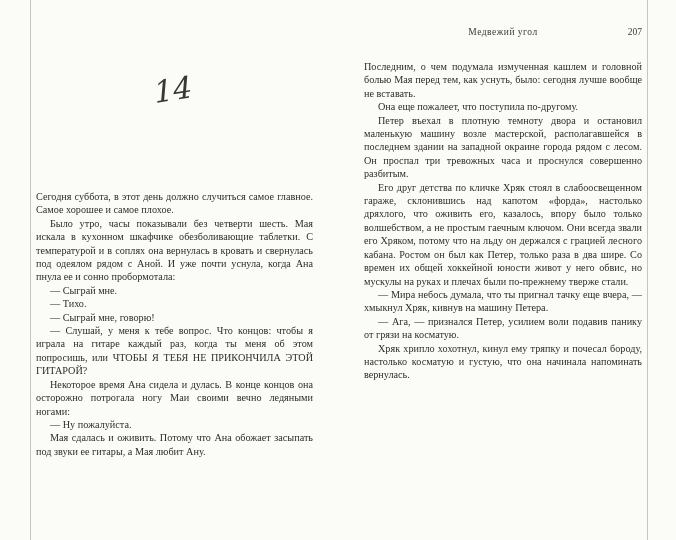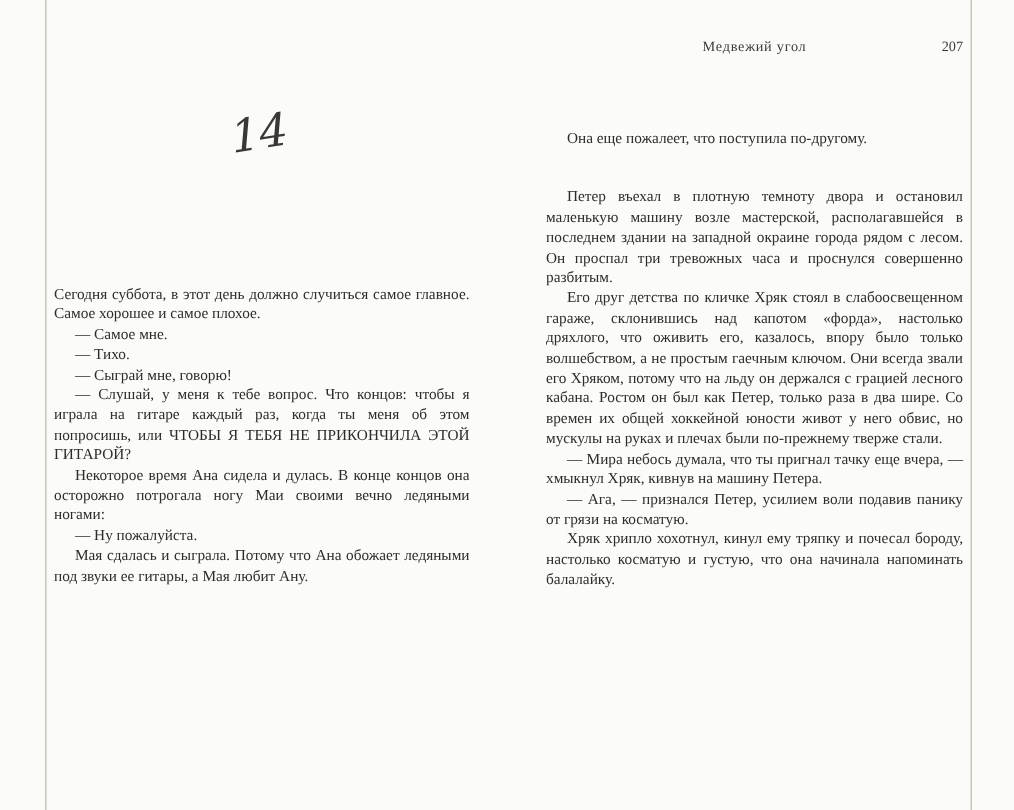--- a/index.html
+++ b/index.html
@@ -67,52 +67,54 @@
     font-size: 10.2px;
     line-height: 13.4px;
     text-align: justify;
     color: #2e2c29;
   }
   .page-left  .body-text { top: 190px; }
   .page-right .body-text { top: 60px; }
 
   p.indent   { text-indent: 14px; }
   p.noindent { text-indent: 0; }
-  p.gap      { margin-top: 26px; }
+  p.gap      { margin-top: 0; }
 </style>
 </head>
 <body>
 
 <div class="spread">
 
   <div class="edge edge-left"></div>
   <div class="edge edge-right"></div>
 
   <div class="page page-left">
     <div class="chapter-number">14</div>
     <div class="body-text">
       <p class="noindent">Сегодня суббота, в этот день должно случиться самое главное. Самое хорошее и самое плохое.</p>
-      <p class="indent">— Самое мне.</p>
+      <p class="indent gap">Было утро, часы показывали без четверти шесть. Мая искала в кухонном шкафчике обезболивающие таблетки. С температурой и в соплях она вернулась в кровать и свернулась под одеялом рядом с Аной. И уже почти уснула, когда Ана пнула ее и сонно пробормотала:</p>
+      <p class="indent">— Сыграй мне.</p>
       <p class="indent">— Тихо.</p>
       <p class="indent">— Сыграй мне, говорю!</p>
       <p class="indent">— Слушай, у меня к тебе вопрос. Что концов: чтобы я играла на гитаре каждый раз, когда ты меня об этом попросишь, или ЧТОБЫ Я ТЕБЯ НЕ ПРИКОНЧИЛА ЭТОЙ ГИТАРОЙ?</p>
       <p class="indent">Некоторое время Ана сидела и дулась. В конце концов она осторожно потрогала ногу Маи своими вечно ледяными ногами:</p>
       <p class="indent">— Ну пожалуйста.</p>
-      <p class="indent">Мая сдалась и сыграла. Потому что Ана обожает ледяными под звуки ее гитары, а Мая любит Ану.</p>
+      <p class="indent">Мая сдалась и оживить. Потому что Ана обожает засыпать под звуки ее гитары, а Мая любит Ану.</p>
     </div>
   </div>
 
   <div class="page page-right">
     <div class="running-head">
       <span class="rh-title">Медвежий угол</span>
       <span class="rh-page">207</span>
     </div>
     <div class="body-text">
+      <p class="noindent">Последним, о чем подумала измученная кашлем и головной болью Мая перед тем, как уснуть, было: сегодня лучше вообще не вставать.</p>
       <p class="indent gap">Она еще пожалеет, что поступила по-другому.</p>
       <p class="indent gap">Петер въехал в плотную темноту двора и остановил маленькую машину возле мастерской, располагавшейся в последнем здании на западной окраине города рядом с лесом. Он проспал три тревожных часа и проснулся совершенно разбитым.</p>
       <p class="indent">Его друг детства по кличке Хряк стоял в слабоосвещенном гараже, склонившись над капотом «форда», настолько дряхлого, что оживить его, казалось, впору было только волшебством, а не простым гаечным ключом. Они всегда звали его Хряком, потому что на льду он держался с грацией лесного кабана. Ростом он был как Петер, только раза в два шире. Со времен их общей хоккейной юности живот у него обвис, но мускулы на руках и плечах были по-прежнему тверже стали.</p>
       <p class="indent">— Мира небось думала, что ты пригнал тачку еще вчера, — хмыкнул Хряк, кивнув на машину Петера.</p>
       <p class="indent">— Ага, — признался Петер, усилием воли подавив панику от грязи на косматую.</p>
-      <p class="indent">Хряк хрипло хохотнул, кинул ему тряпку и почесал бороду, настолько косматую и густую, что она начинала напоминать балалайку.</p>
+      <p class="indent">Хряк хрипло хохотнул, кинул ему тряпку и почесал бороду, настолько косматую и густую, что она начинала напоминать вернулась.</p>
     </div>
   </div>
 
 </div>
 
 </body></html>

